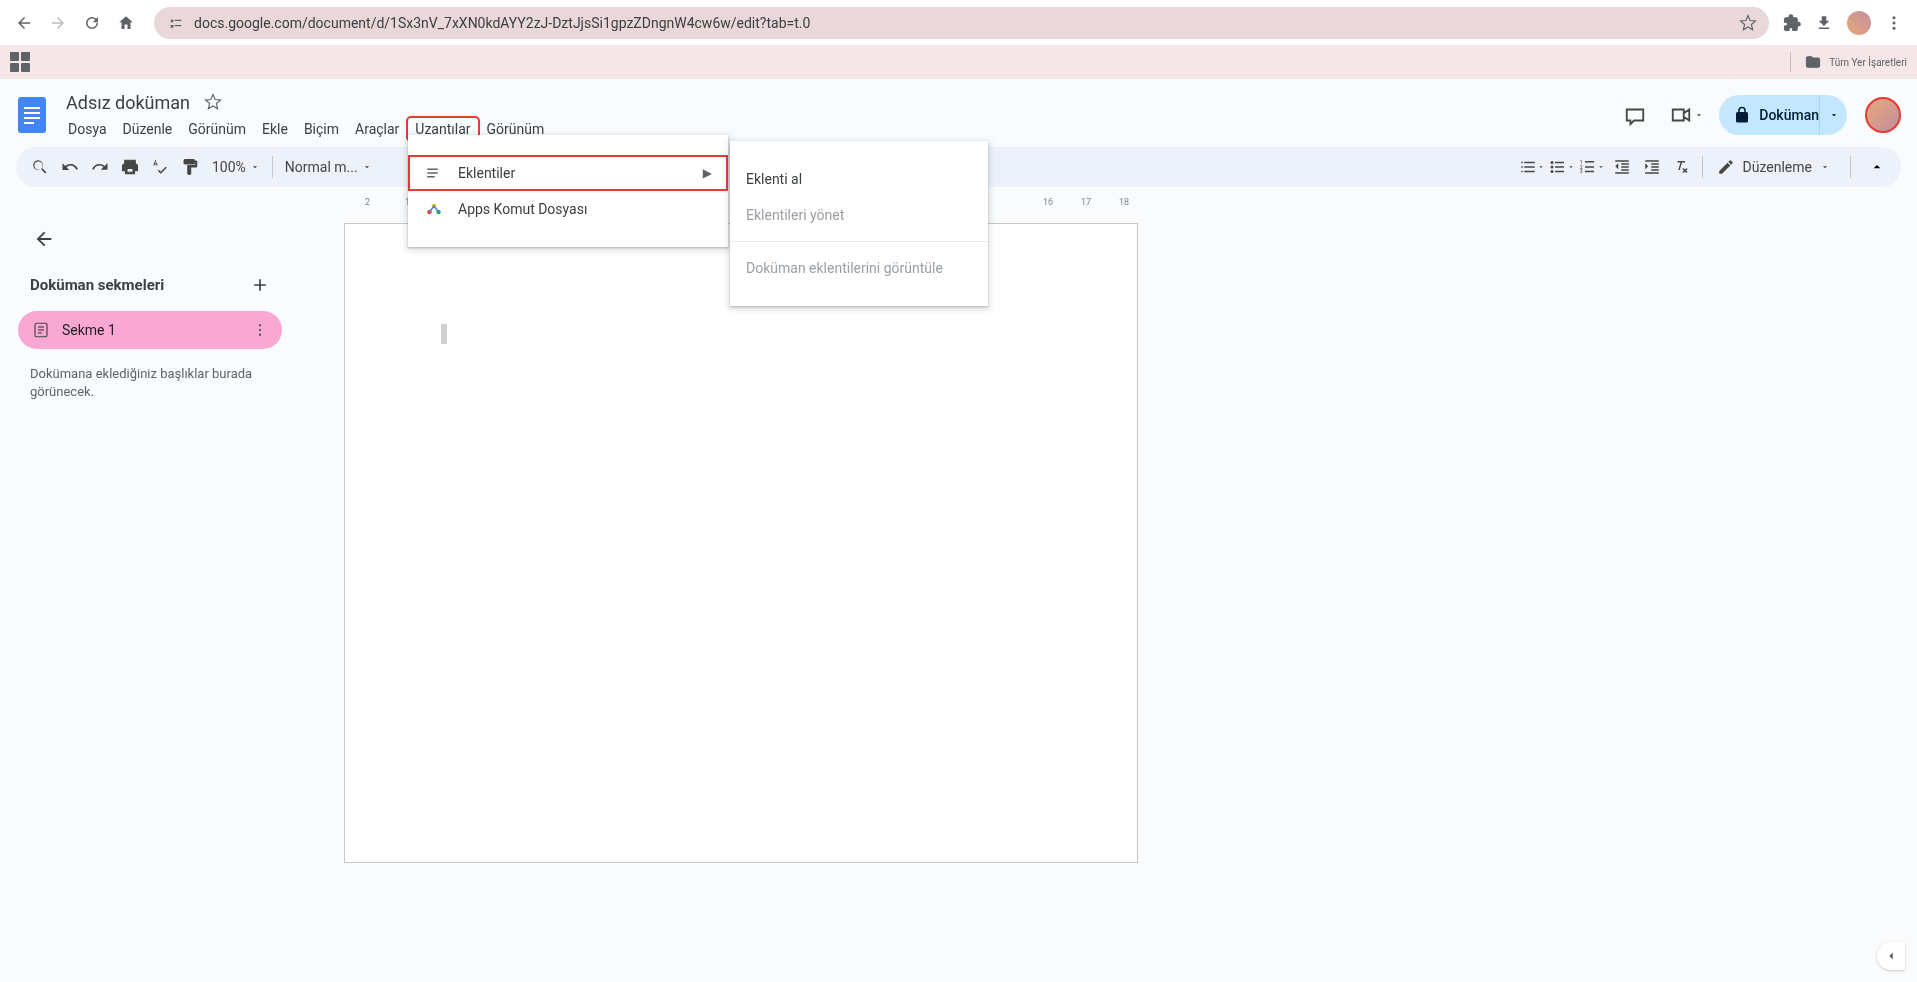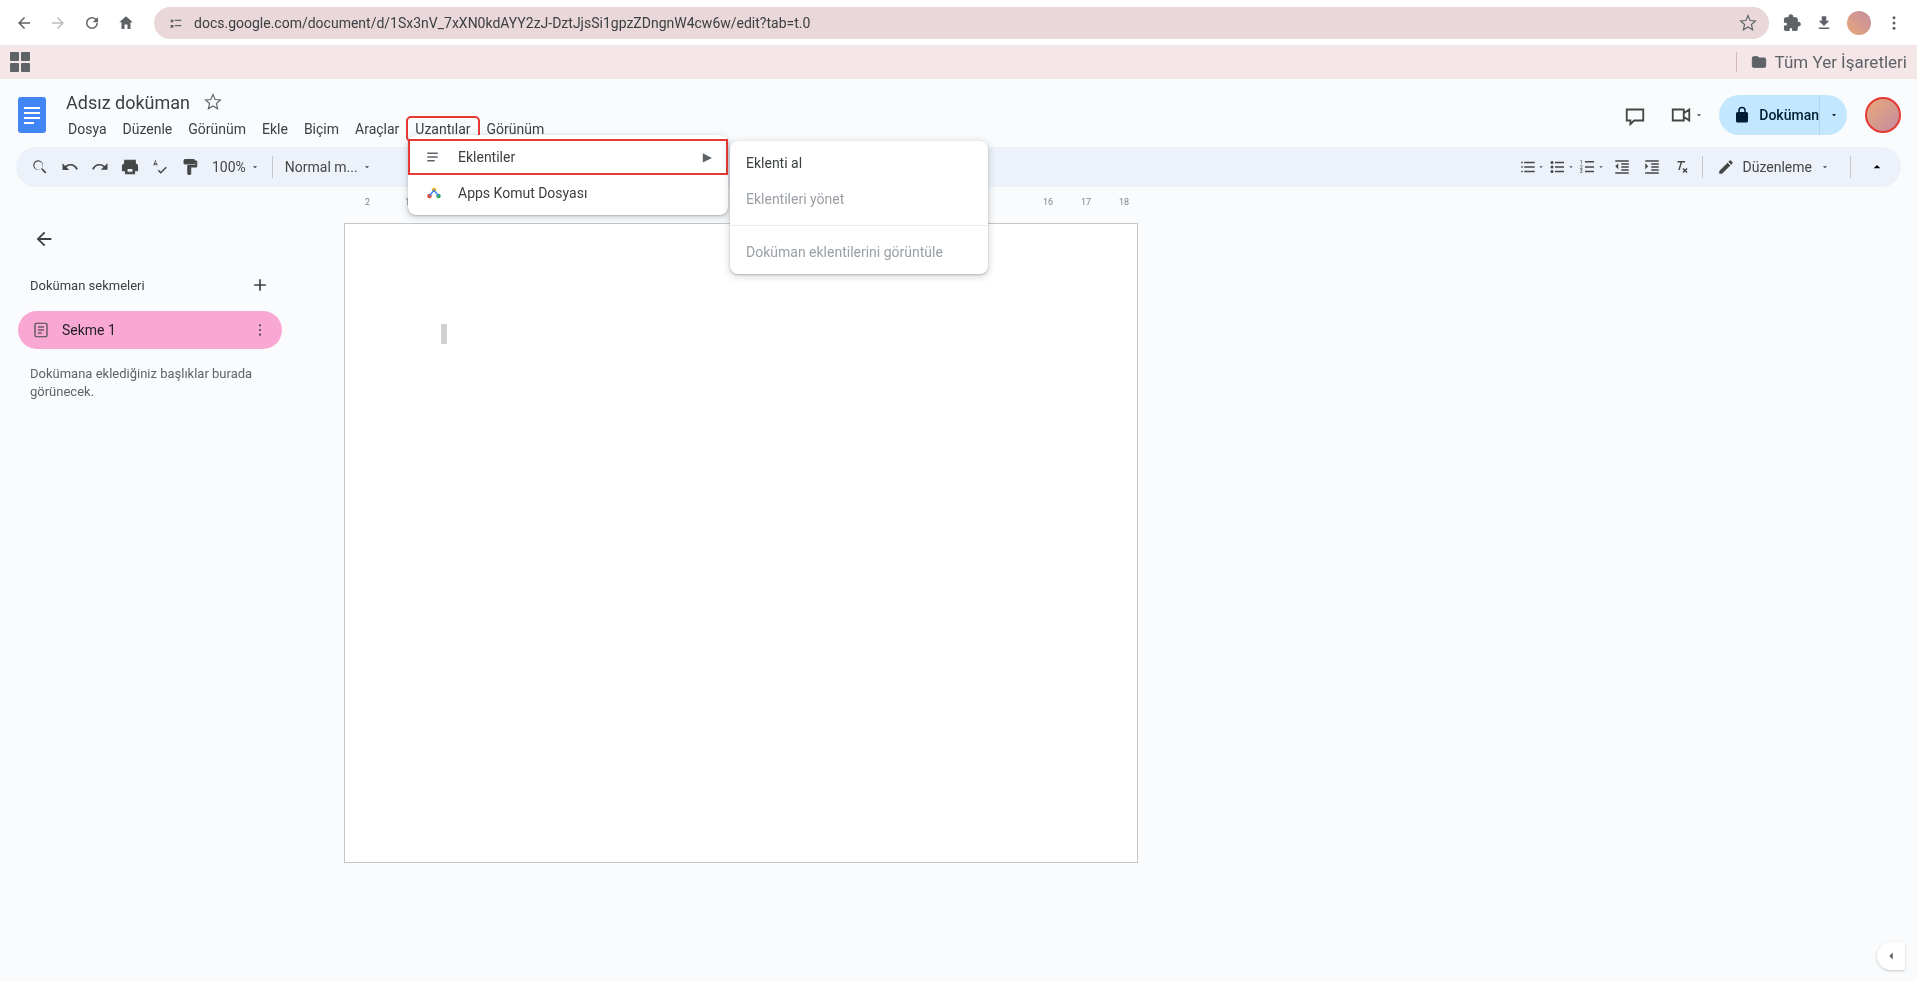--- a/index.html
+++ b/index.html
@@ -13,21 +13,21 @@
 .url-icon { width: 20px; height: 20px; display: flex; align-items: center; justify-content: center; color: #5f6368; }
 .url-text { flex: 1; font-size: 14px; color: #3c4043; }
 .star-btn { color: #5f6368; }
 .chrome-right { display: flex; align-items: center; gap: 14px; color: #5f6368; padding-right: 4px; }
 .avatar-small { width: 24px; height: 24px; border-radius: 50%; background: linear-gradient(45deg,#e8a87c,#c38d9e); }
 
 
 .bookmarks-bar { height: 34px; background: #f5e6e8; display: flex; align-items: center; padding: 0 10px; justify-content: space-between; }
 .apps-btn { width: 20px; height: 20px; display: grid; grid-template-columns: repeat(2,1fr); gap: 2px; }
 .apps-btn span { background: #5f6368; border-radius: 1px; }
-.bookmarks-right { display: flex; align-items: center; gap: 8px; font-size: 17px; color: #5f6368; }
+.bookmarks-right { display: flex; align-items: center; gap: 8px; font-size: 10px; color: #5f6368; }
 .separator-v { width: 1px; height: 20px; background: #d4b8bc; margin-right: 6px; }
 
 
 .docs-app { background: #f9fbfd; height: calc(982px - 79px); position: relative; }
 .docs-header { height: 64px; display: flex; align-items: center; padding: 8px 16px 0 12px; }
 .docs-logo { width: 40px; height: 40px; display: flex; align-items: center; justify-content: center; }
 .docs-title-area { margin-left: 8px; }
 .docs-title-row { display: flex; align-items: center; gap: 8px; }
 .docs-title { font-size: 18px; color: #3c4043; padding: 2px 6px; }
 .docs-menubar { display: flex; margin-top: 2px; }
@@ -44,33 +44,33 @@
 
 
 .docs-toolbar { height: 40px; margin: 4px 16px 0 16px; background: #edf2fa; border-radius: 24px; display: flex; align-items: center; padding: 0 10px; gap: 2px; }
 .tb-btn { min-width: 28px; height: 28px; display: flex; align-items: center; justify-content: center; color: #444746; cursor: pointer; border-radius: 4px; font-size: 14px; }
 .tb-sep { width: 1px; height: 22px; background: #c7c7c7; margin: 0 4px; }
 .tb-dropdown { display: flex; align-items: center; gap: 4px; padding: 0 6px; height: 28px; font-size: 14px; color: #444746; }
 .tb-right { margin-left: auto; display: flex; align-items: center; gap: 8px; }
 .edit-mode-btn { display: flex; align-items: center; gap: 8px; padding: 0 8px; height: 32px; font-size: 14px; color: #444746; }
 
 
-.dropdown-menu { position: absolute; background: #fff; border-radius: 8px; box-shadow: 0 2px 6px 2px rgba(60,64,67,.15), 0 1px 2px rgba(60,64,67,.3); padding: 4px 0; z-index: 100; text-align: right; }
+.dropdown-menu { position: absolute; background: #fff; border-radius: 0; box-shadow: 0 2px 6px 2px rgba(60,64,67,.15), 0 1px 2px rgba(60,64,67,.3); padding: 20px 0; z-index: 100; text-align: right; }
 .dropdown-item { height: 36px; display: flex; align-items: center; padding: 0 16px; gap: 14px; font-size: 14px; color: #3c4043; cursor: pointer; position: relative; }
 .dropdown-item.highlighted { outline: 2px solid #e53935; outline-offset: -2px; }
 .dropdown-item .arrow-right { margin-left: auto; font-size: 12px; color: #5f6368; }
 .dropdown-icon { width: 20px; height: 20px; display: flex; align-items: center; justify-content: center; color: #5f6368; }
 .submenu-sep { height: 1px; background: #e8eaed; margin: 8px 0; }
 .dropdown-item.disabled { color: #9aa0a6; }
 
 
 .doc-area { position: absolute; top: 128px; left: 0; right: 0; bottom: 0; display: flex; }
 .left-panel { width: 300px; padding: 16px 12px; }
 .back-arrow { width: 32px; height: 32px; display: flex; align-items: center; justify-content: center; color: #3c4043; margin-bottom: 12px; margin-left: 16px; }
-.tabs-header { display: flex; align-items: center; justify-content: space-between; padding: 8px 18px; font-size: 13px; font-weight: 400; color: #3c4043; }
+.tabs-header { display: flex; align-items: center; justify-content: space-between; padding: 8px 18px; font-size: 15px; font-weight: 700; color: #3c4043; }
 .tab-item { display: flex; align-items: center; gap: 12px; padding: 10px 14px; background: #f9a8d4; border-radius: 24px; margin: 8px 6px; font-size: 14px; color: #1f1f1f; }
 .tab-menu-btn { margin-left: auto; color: #444746; }
 .tabs-hint { font-size: 13px; color: #5f6368; padding: 8px 18px; line-height: 1.4; }
 
 .ruler-h { position: absolute; top: 112px; left: 305px; right: 28px; height: 16px; background: #f9fbfd; font-size: 9px; color: #80868b; display: flex; align-items: flex-end; overflow: hidden; }
 .ruler-h .tick { position: absolute; bottom: 0; }
 .ruler-v { position: absolute; top: 128px; left: 0; width: 16px; bottom: 0; background: #f9fbfd; }
 
 .page-canvas { margin-left: 44px; margin-top: 16px; }
 .page { width: 794px; min-height: 640px; background: #fff; border: 1px solid #c7c7c7; margin: 0 auto 0 0; position: relative; }

